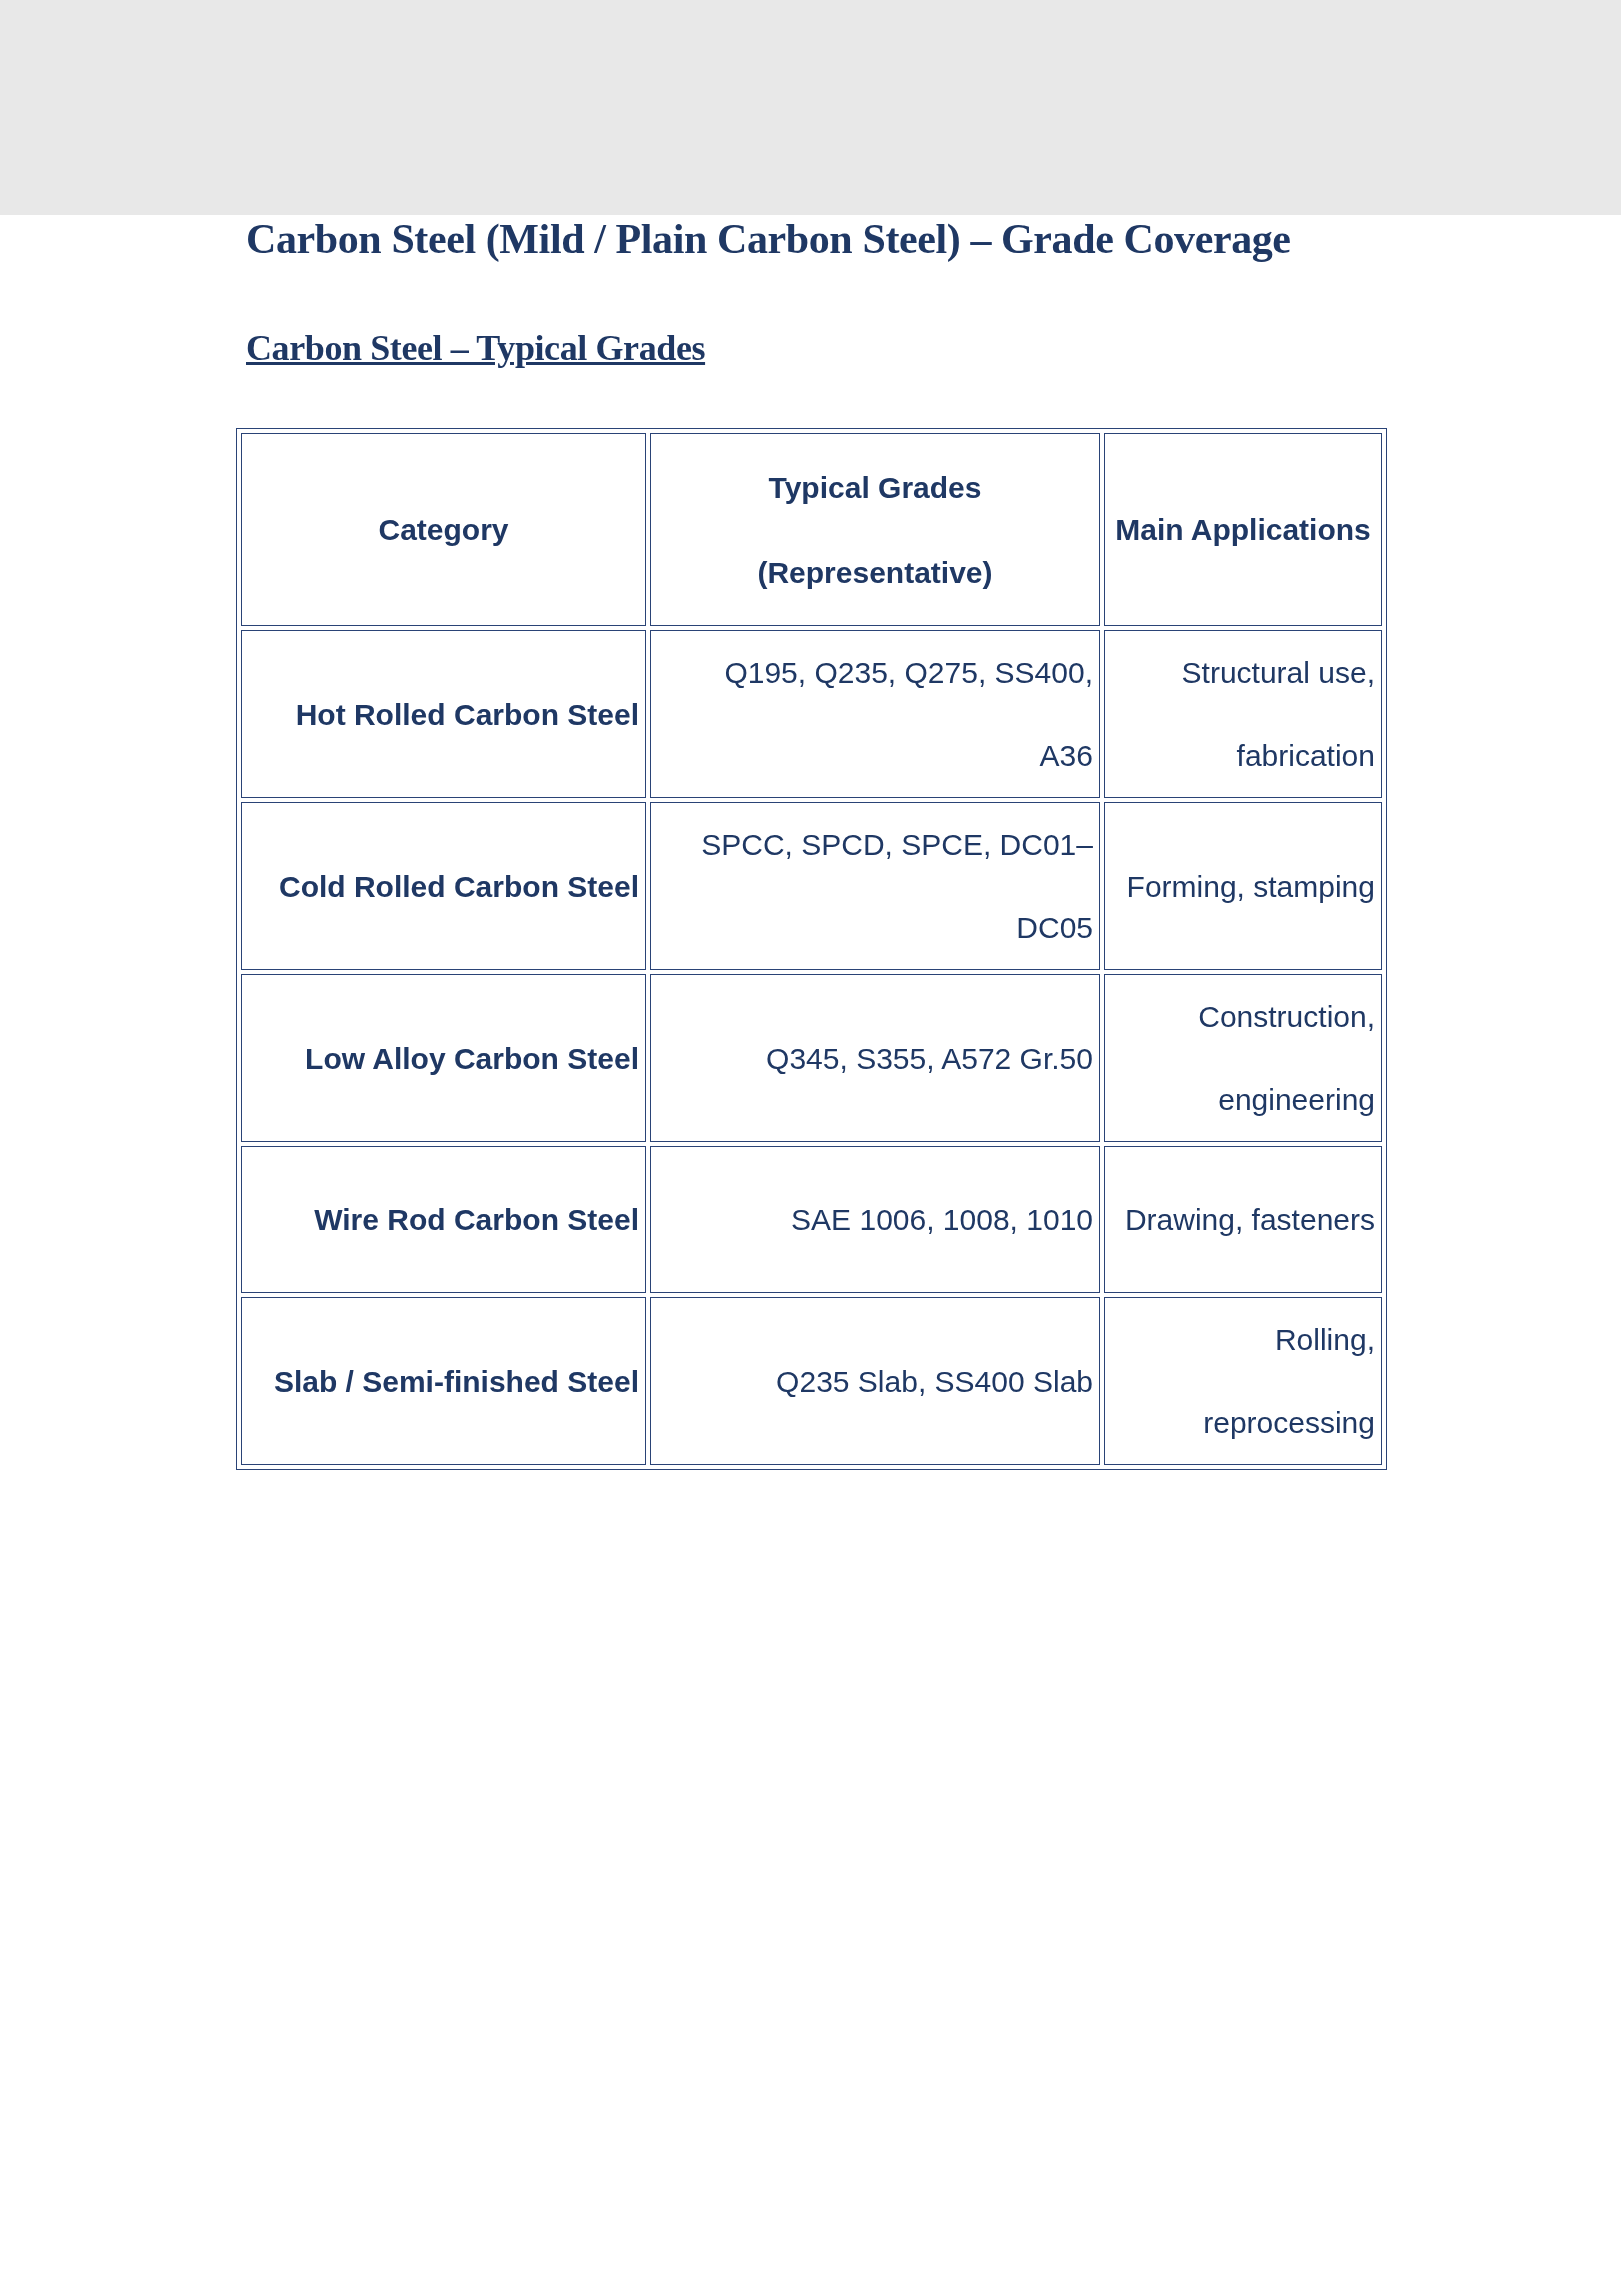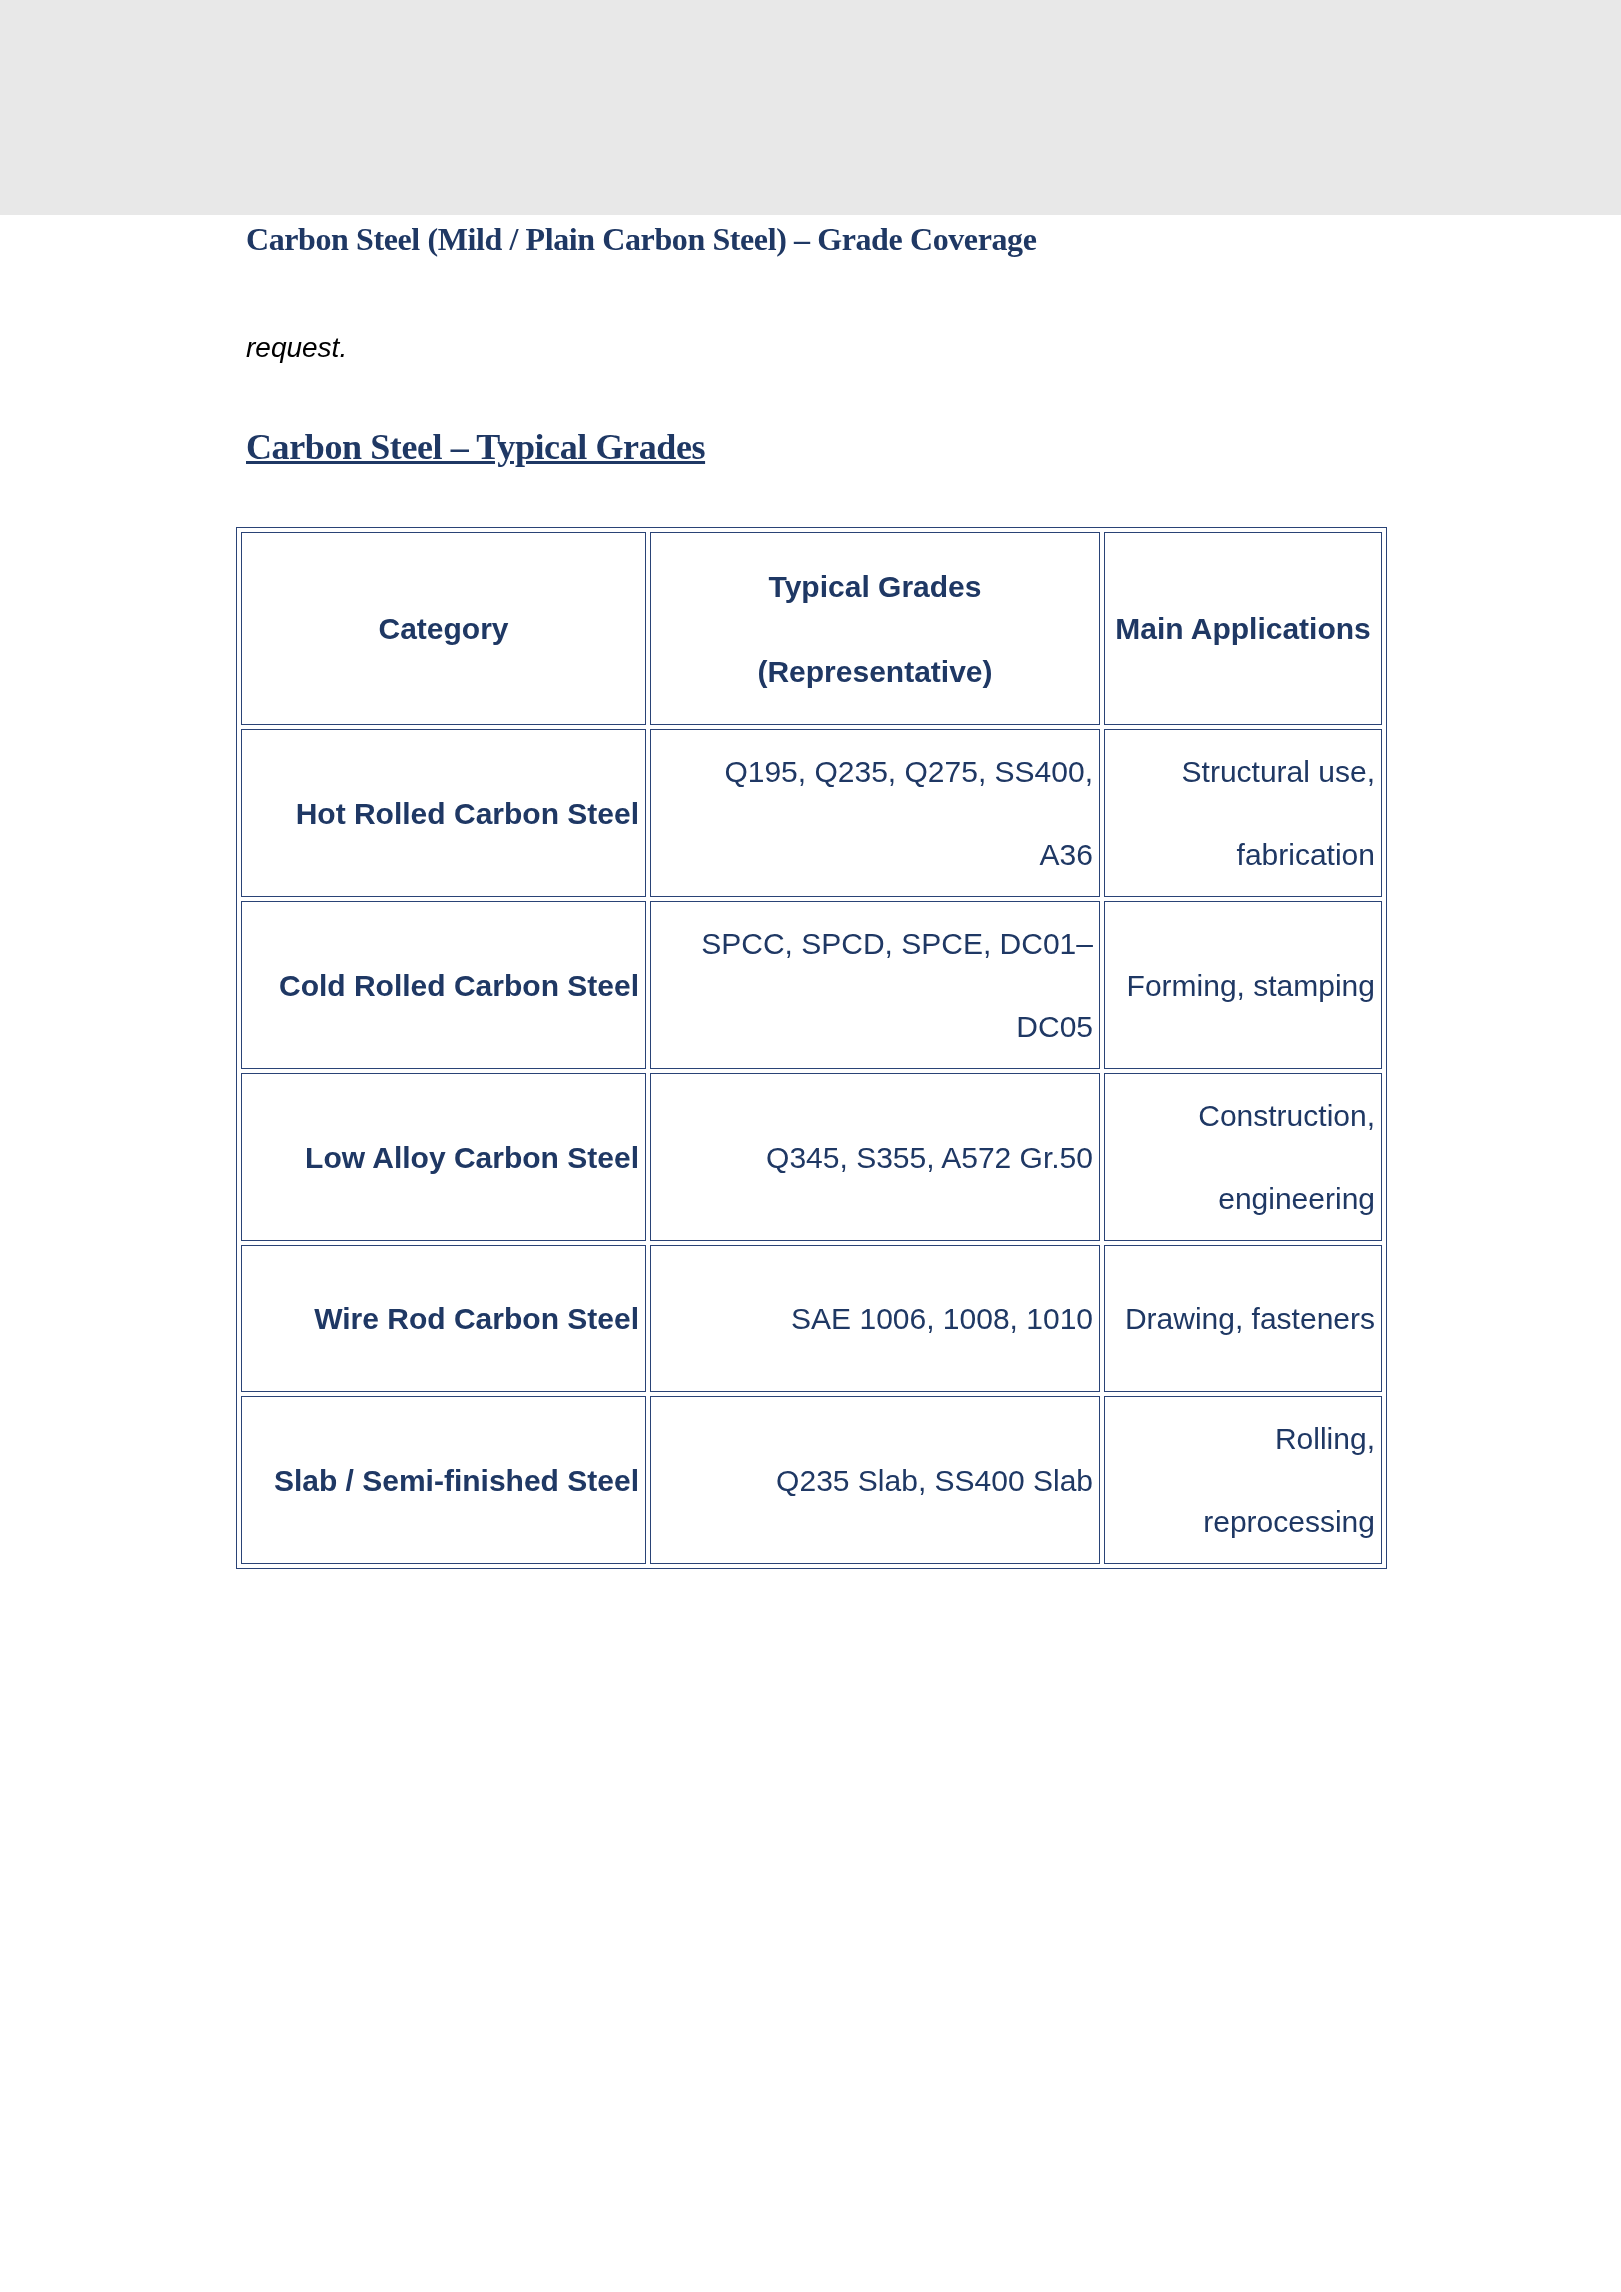--- a/index.html
+++ b/index.html
@@ -14,21 +14,21 @@
   .page{
     position:relative;
     width:1621px;height:2293px;
     background:var(--page-bg);
     font-family:"Liberation Sans",sans-serif;
   }
   .title{
     margin:215px 72px 0 246px;
     font-family:"Liberation Serif",serif;
     font-weight:700;
-    font-size:32px;
+    font-size:42px;
     line-height:49px;
     color:var(--navy);
     letter-spacing:-0.4px;
   }
   .intro{
     margin:63px 72px 0 246px;
     font-style:italic;
     font-size:28px;
     line-height:42px;
     color:var(--body-black);
@@ -77,21 +77,20 @@
   tbody td.category{font-weight:700;}
 </style>
 </head>
 <body>
 
 <div class="page">
 
   <h1 class="title">Carbon Steel (Mild / Plain Carbon Steel) – Grade Coverage</h1>
 
   <div class="intro">
-    <div>request.</div>
   </div>
 
   <h2 class="section-heading">Carbon Steel – Typical Grades</h2>
 
   <table class="grades">
     <colgroup>
       <col class="c1">
         <col class="c2">
         <col class="c3">
     </colgroup>

